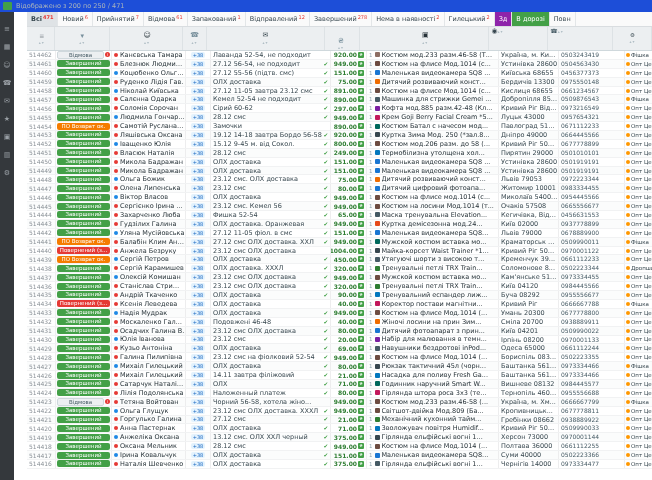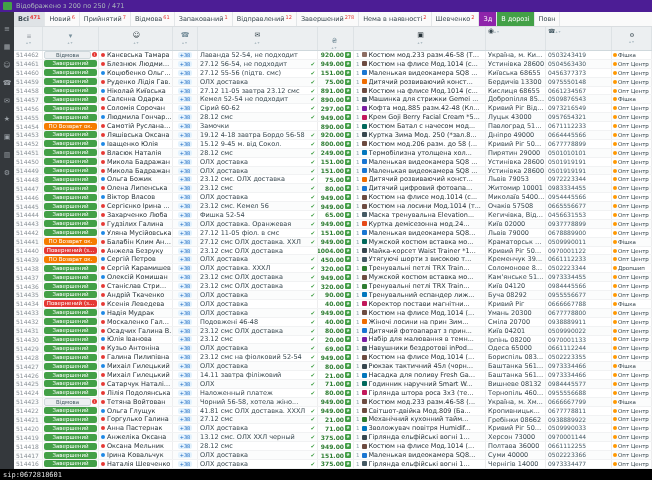--- a/index.html
+++ b/index.html
@@ -1,31 +1,31 @@
 <!DOCTYPE html>
 <html><head>
 <meta charset="utf-8">
 <style>
   * { box-sizing: border-box; margin: 0; padding: 0; }
   html,body { width: 652px; height: 480px; }
   body { font-family: "DejaVu Sans", sans-serif; background: #fff; overflow: hidden; }
   .app { width: 652px; height: 480px; display: flex; flex-direction: column; position: relative; background: #fff; }
 
   
-  .topbar { height: 12px; background: #4c1d95; display: flex; align-items: center; gap: 4px; padding: 0 3px; flex: none; }
+  .topbar { height: 12px; background: #1d4ed8; display: flex; align-items: center; gap: 4px; padding: 0 3px; flex: none; }
   .logo { width: 9px; height: 8px; background: #43a047; border-radius: 1px; flex: none; }
   .topbar-text { color: #aab4bb; font-size: 6.5px; white-space: nowrap; }
 
   .main { flex: 1; display: flex; overflow: hidden; }
 
   
   .sidebar { width: 14px; background: #34383c; display: flex; flex-direction: column; align-items: center; padding-top: 14px; gap: 11px; flex: none; }
   .sidebar .icon { color: #9aa0a6; font-size: 7px; line-height: 1; cursor: pointer; }
 
-  .content { flex: 1; display: flex; flex-direction: column; overflow: hidden; width: 638px; }
+  .content { flex: 1; display: flex; flex-direction: column; overflow: hidden; width: 638px; padding-left: 13px; }
 
   
   .tabs { height: 15px; background: #fafafa; border-bottom: 1px solid #d9dde0; display: flex; align-items: stretch; overflow: hidden; flex: none; }
   .tab { display: flex; align-items: center; padding: 0 4px; font-size: 6.5px; color: #37474f; border-right: 1px solid #e3e6e8; white-space: nowrap; cursor: pointer; }
   .tab .count { font-size: 5px; color: #e53935; margin-left: 1px; position: relative; top: -2px; }
   .tab.active { background: #dfe3e6; font-weight: bold; }
   .tab.teal { background: #26c6da; color: #fff; }
   .tab.teal .count, .tab.purple .count, .tab.green .count { color: #fff; }
   .tab.purple { background: #8e24aa; color: #fff; }
   .tab.green { background: #43a047; color: #fff; }
@@ -129,21 +129,21 @@
           </div>
           <div class="tab">
             <span>Завершений</span>
             <span class="count">278</span>
           </div>
           <div class="tab">
             <span>Нема в наявності</span>
             <span class="count">2</span>
           </div>
           <div class="tab">
-            <span>Шевченко</span>
+            <span>Гилецький</span>
             <span class="count">2</span>
           </div>
           <div class="tab purple">
             <span>Зд</span>
           </div>
           <div class="tab green">
             <span>В дорозі</span>
           </div>
           <div class="tab">
             <span>Повн</span>
@@ -479,21 +479,21 @@
               <span class="badge z">Завершений</span>
             </div>
             <div class="cell c-name">
               <span class="dot" style="background: rgb(229, 57, 53);"></span>
               <span class="nm">Ляшівська Оксана</span>
             </div>
             <div class="cell c-phone-badge">
               <span class="badge-phone">+38</span>
             </div>
             <div class="cell c-desc">
-              <span class="desc-text">19.12 4-18 завтра Бордо 56-58</span>
+              <span class="desc-text">19.12 14-18 завтра Бордо 56-58</span>
               <span class="ok-mark">✔</span>
             </div>
             <div class="cell c-price">
               <span class="price-val">920.00</span>
               <span class="uah">₴</span>
             </div>
             <div class="cell c-product">
               <span class="qty">1</span>
               <span class="pdot" style="background: rgb(55, 71, 79);"></span>
               <span class="ptext">Куртка Зима Мод. 250 (*зал.8...</span>
@@ -1469,21 +1469,21 @@
               <span class="badge z">Завершений</span>
             </div>
             <div class="cell c-name">
               <span class="dot" style="background: rgb(30, 136, 229);"></span>
               <span class="nm">Ольга Глущук</span>
             </div>
             <div class="cell c-phone-badge">
               <span class="badge-phone">+38</span>
             </div>
             <div class="cell c-desc">
-              <span class="desc-text">41.81 смс ОЛХ доставка. ХХХЛ</span>
+              <span class="desc-text">23.12 смс ОЛХ доставка. ХХХЛ</span>
               <span class="ok-mark">✔</span>
             </div>
             <div class="cell c-price">
               <span class="price-val">949.00</span>
               <span class="uah">₴</span>
             </div>
             <div class="cell c-product">
               <span class="qty">1</span>
               <span class="pdot" style="background: rgb(109, 76, 65);"></span>
               <span class="ptext">Світшот-двійка Мод.809 (Ба...</span>
@@ -1684,16 +1684,13 @@
             <div class="cell c-tel">0973334477</div>
             <div class="cell c-src">
               <span class="src-ic"></span>
               <span class="src-t">Опт Центр</span>
             </div>
           </div>
         </div>
     </div>
   </div>
 
-  <div class="statusbar">
-    <span>sip:0672818601</span>
-  </div>
 </div>
 
 </body></html>

